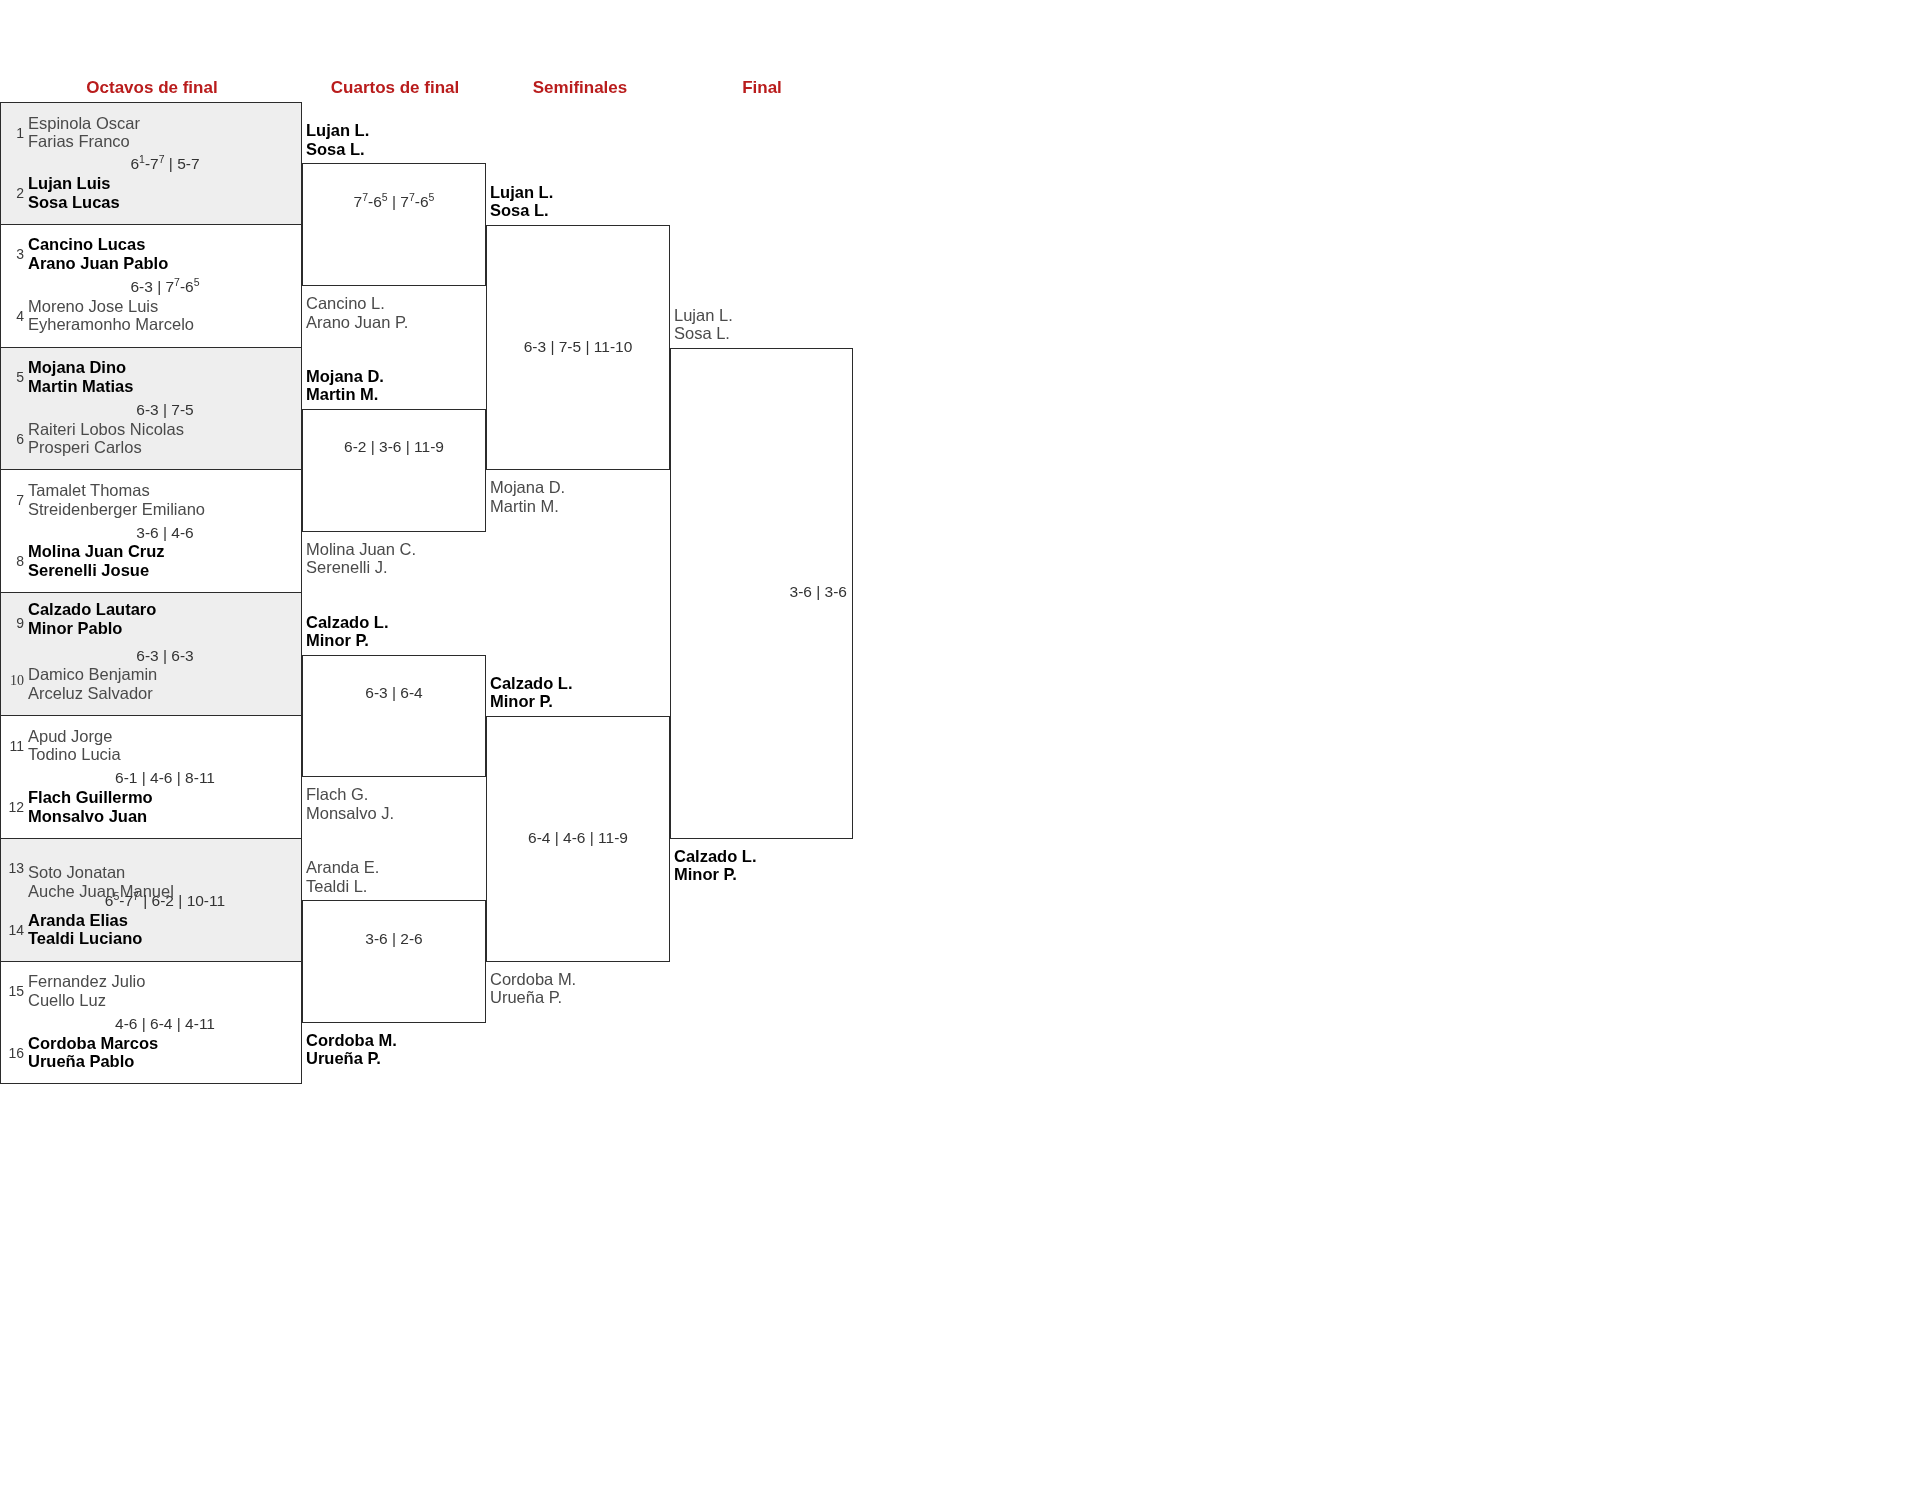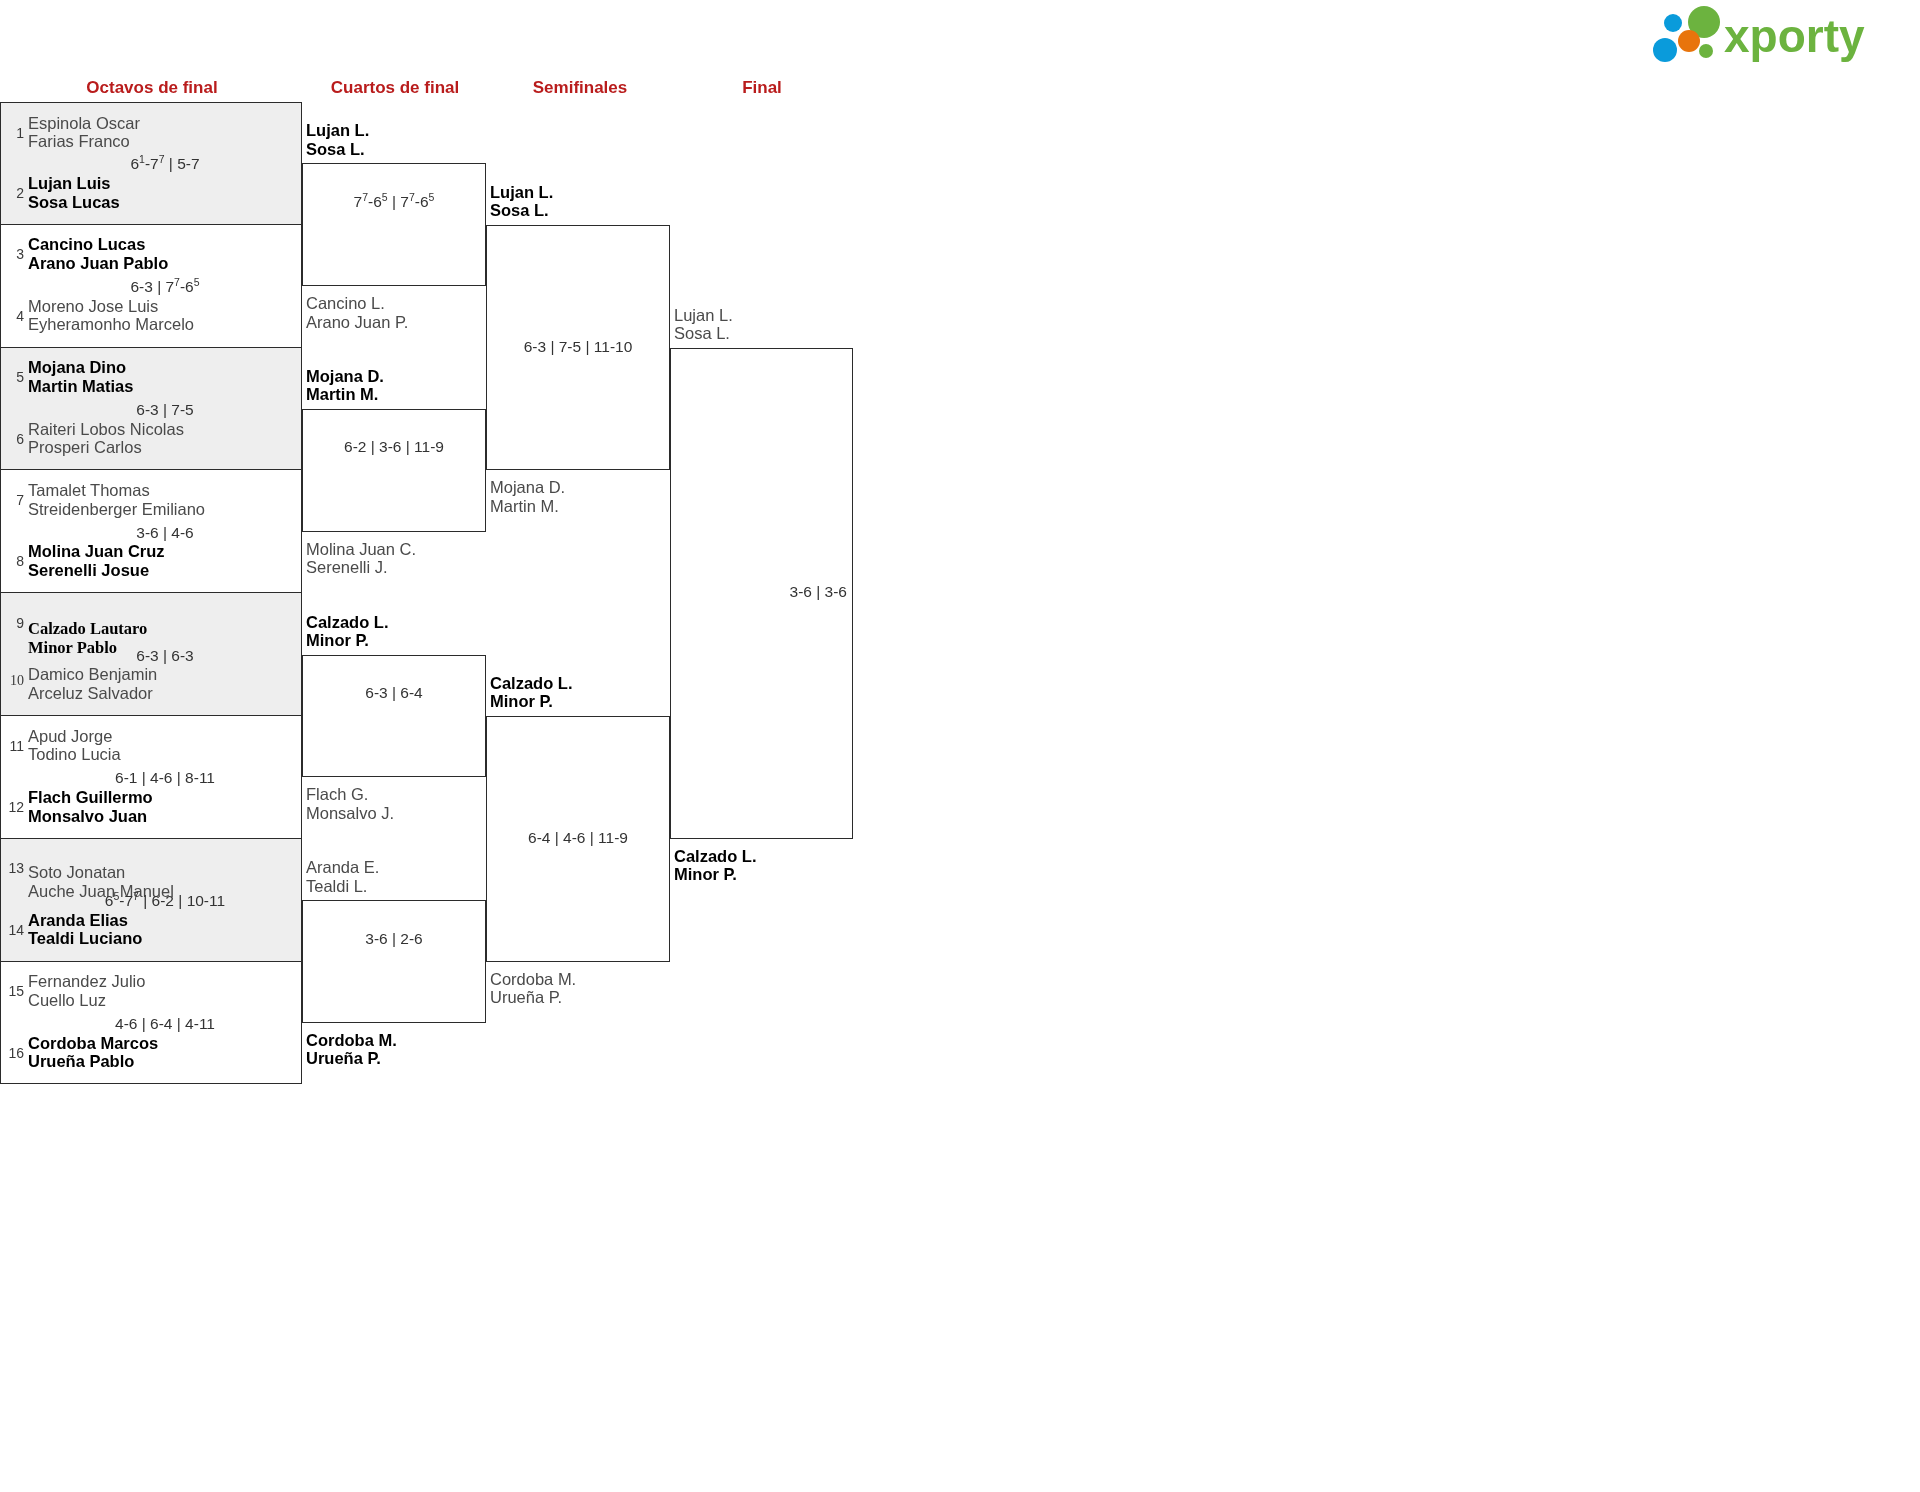--- a/index.html
+++ b/index.html
@@ -107,30 +107,20 @@
   }
   .adv.winner { color: #000000; font-weight: 700; }
   .adv .ln { display: block; }
 </style>
 </head>
 <body>
 
 <div id="page">
 
 
-  <div id="logo">
-    <svg width="260" height="60" viewBox="0 0 260 60">
-      <circle cx="27" cy="19" r="9" fill="#0a9bdb"></circle>
-      <circle cx="58" cy="18" r="16" fill="#6cb33f"></circle>
-      <circle cx="43" cy="37" r="11" fill="#e8740c"></circle>
-      <circle cx="19" cy="46" r="12" fill="#0a9bdb"></circle>
-      <circle cx="60" cy="47" r="7" fill="#6cb33f"></circle>
-      <text x="78" y="48" font-family="Liberation Sans, sans-serif" font-size="46" font-weight="700" fill="#6cb33f">xporty</text>
-    </svg>
-  </div>
 
   <div class="round-heading" style="left:46px;  top:78px; width:212px;">Octavos de final</div>
   <div class="round-heading" style="left:290px; top:78px; width:210px;">Cuartos de final</div>
   <div class="round-heading" style="left:488px; top:78px; width:184px;">Semifinales</div>
   <div class="round-heading" style="left:678px; top:78px; width:168px;">Final</div>
 
   <div id="bracket-body">
       <div class="r1-slot shaded topline" style="top:102px;height:61.4px;">
         <div class="seed" style="top:21.7px;">1</div>
         <div class="team" style="top:10.7px;">
@@ -182,21 +172,21 @@
       </div>
       <div class="r1-slot botline" style="top:531.8px;height:61.4px;">
         <div class="seed" style="top:21.7px;">8</div>
         <div class="team winner" style="top:10.7px;">
           <span class="ln">Molina Juan Cruz</span>
           <span class="ln">Serenelli Josue</span>
         </div>
       </div>
       <div class="r1-slot shaded" style="top:593.2px;height:61.4px;">
         <div class="seed" style="top:21.7px;">9</div>
-        <div class="team winner" style="top:27px;font-family:Liberation Serif, serif;">
+        <div class="team winner" style="top:7px;">
           <span class="ln">Calzado Lautaro</span>
           <span class="ln">Minor Pablo</span>
         </div>
       </div>
       <div class="r1-slot shaded botline" style="top:654.6px;height:61.4px;">
         <div class="seed" style="top:18px;font-family:Liberation Serif, serif;">10</div>
         <div class="team" style="top:10.7px;">
           <span class="ln">Damico Benjamin</span>
           <span class="ln">Arceluz Salvador</span>
         </div>

